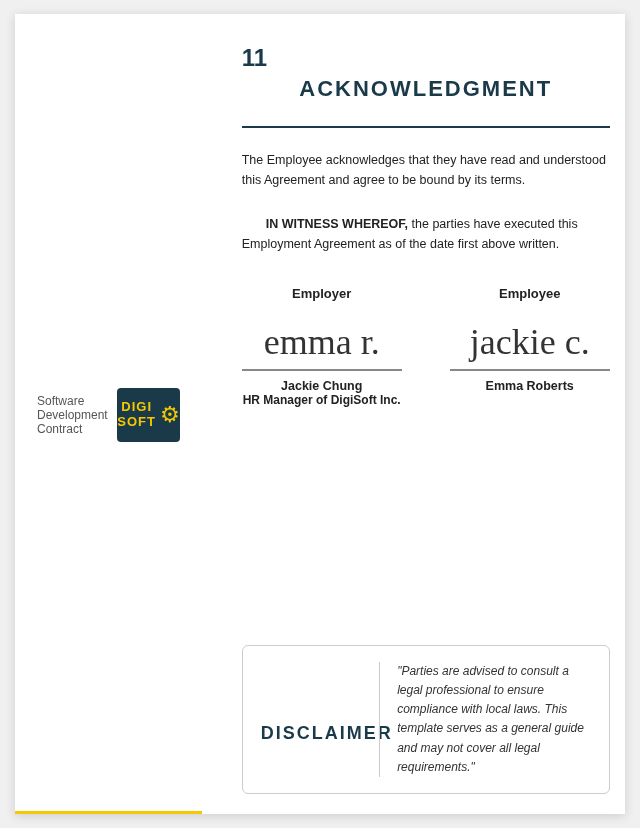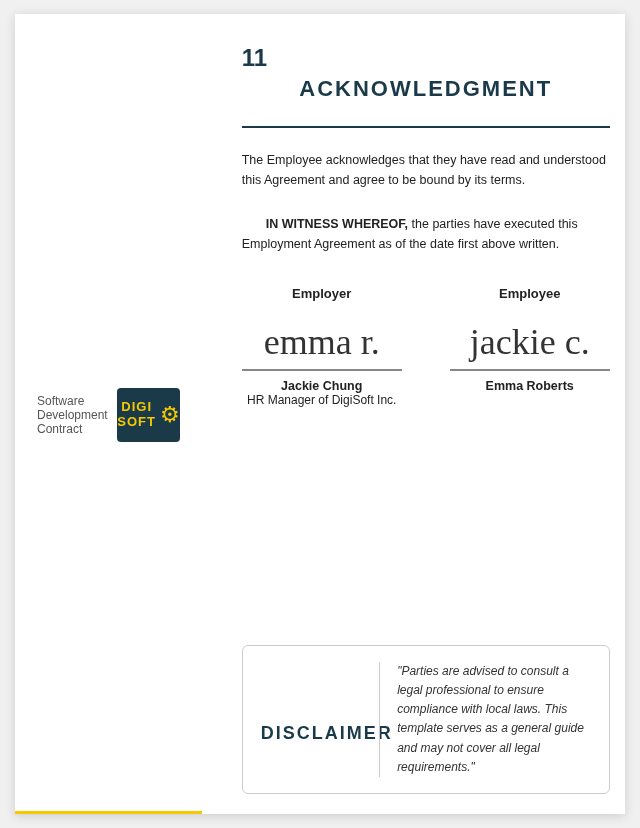--- a/index.html
+++ b/index.html
@@ -150,20 +150,21 @@
     .sig-name {
       font-weight: bold;
       font-size: 12.5px;
       color: #222;
       text-align: center;
     }
 
     .sig-role {
       font-size: 12px;
       color: #222;
+      font-weight: bold;
     }
 
     
     .disclaimer-box {
       margin-top: auto;
       border: 1.5px solid #ccc;
       border-radius: 6px;
       display: flex;
       align-items: center;
       padding: 16px 18px;

